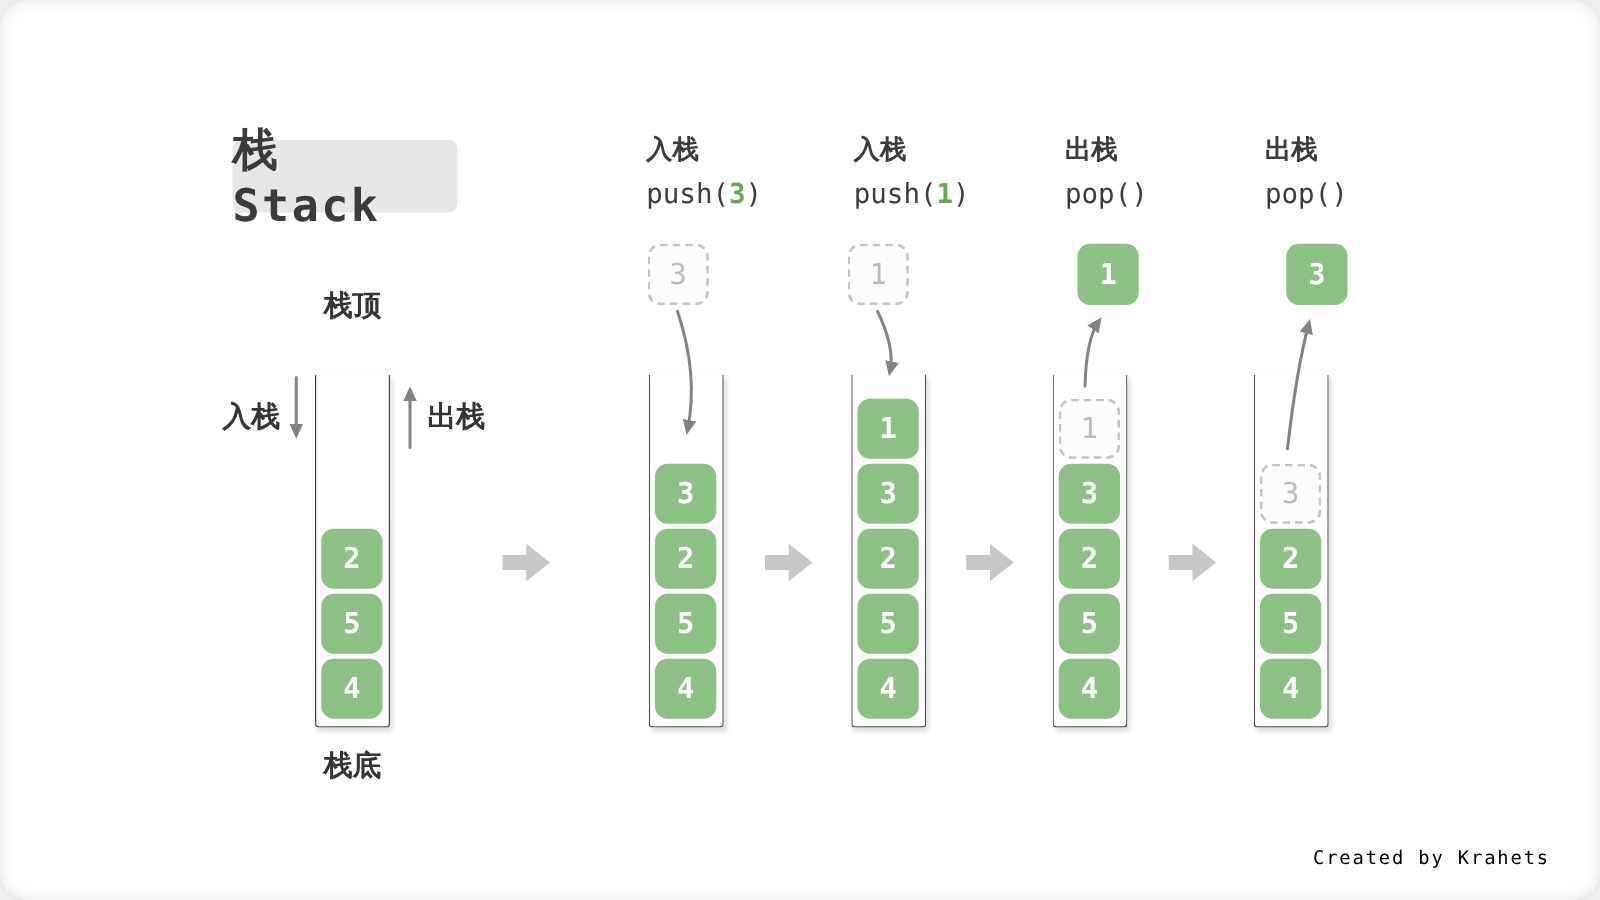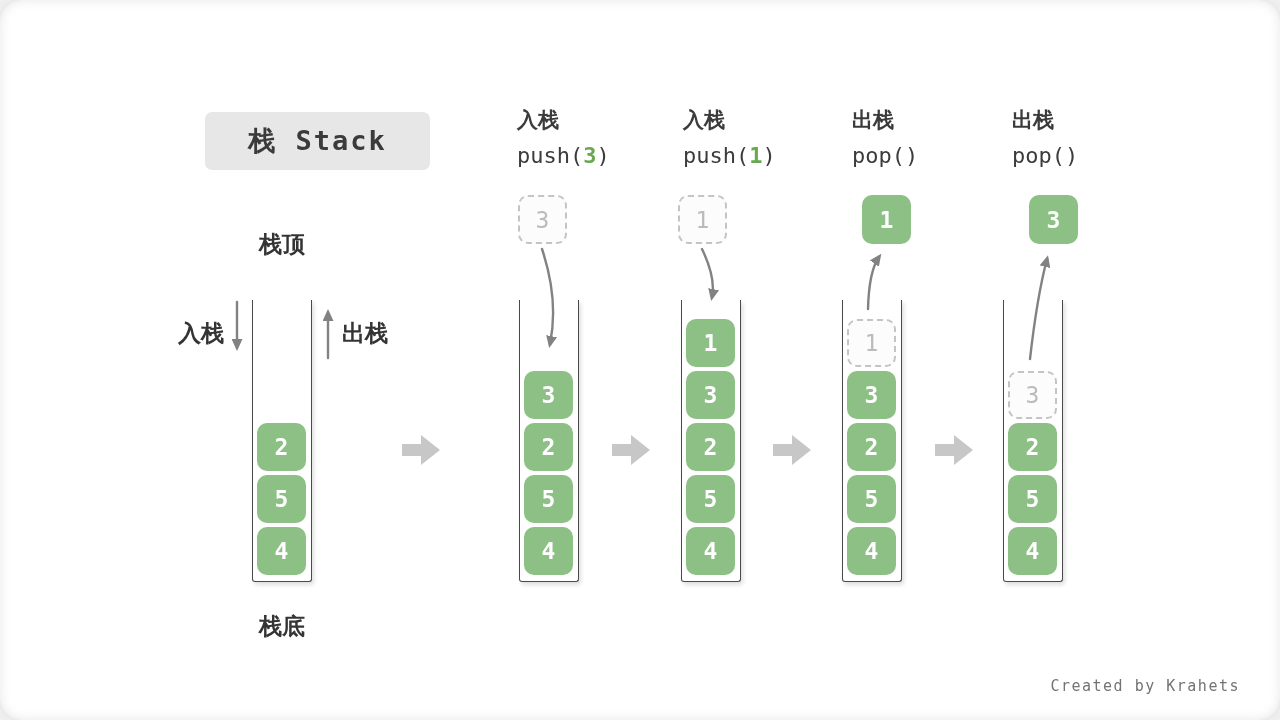--- a/index.html
+++ b/index.html
@@ -4,25 +4,25 @@
 <style>
   * { margin:0; padding:0; box-sizing:border-box; }
   html,body { width:1280px; height:720px; background:#EFEFEF; font-family:"Liberation Sans", sans-serif; }
   .card {
     position:absolute; left:0; top:0; width:1280px; height:720px;
     background:#FFFFFF; border-radius:22px;
     box-shadow:0 0 12px rgba(0,0,0,0.10) inset, 0 0 6px rgba(0,0,0,0.06);
     overflow:hidden;
   }
   .title-badge {
-    position:absolute; left:186px; top:112px; width:225px; height:58px;
+    position:absolute; left:186px; top:112px; width:180px; height:58px;
     background:#E7E7E7; border-radius:7px;
     display:flex; align-items:center; justify-content:center;
     font-family:"DejaVu Sans Mono", monospace;
-    font-size:27px; font-weight:600; color:#3B3B3B; letter-spacing:2px;margin-left:19px;
+    font-size:36px; font-weight:600; color:#3B3B3B; letter-spacing:2px;
   }
   .op-header { position:absolute; top:107px; }
   .op-name { font-size:21px; font-weight:700; color:#3B3B3B; line-height:26px; }
   .op-code {
     margin-top:9px; font-family:"DejaVu Sans Mono", monospace;
     font-size:22px; color:#3C3C3C; line-height:27px; white-space:nowrap;
   }
   .op-code .arg { color:#6AA84F; font-weight:bold; }
 
   .stack-container {
@@ -43,21 +43,21 @@
   .floating { top:195px; height:49px; }
 
   .cjk-label { position:absolute; font-size:23px; font-weight:700; color:#343434; }
   .centered { width:70px; text-align:center; }
 
   .overlay { position:absolute; left:0; top:0; pointer-events:none; }
 
   .watermark {
     position:absolute; right:40px; bottom:25px;
     font-family:"DejaVu Sans Mono", monospace; font-size:15px;
-    color:#737373; letter-spacing:1.5px;margin-left:44px;
+    color:#000000; letter-spacing:1.5px;margin-left:44px;
   }
 </style>
 </head>
 <body>
 
 <div class="card">
 
   <div class="title-badge">栈 Stack</div>
 
   <div class="op-header" style="left:517px">
@@ -76,21 +76,21 @@
     <div class="op-name">出栈</div>
     <div class="op-code"><span>pop(</span><span class="arg"></span><span>)</span></div>
   </div>
 
   <div class="cell ghost floating" style="left:518px">3</div>
   <div class="cell ghost floating" style="left:678px">1</div>
   <div class="cell solid floating" style="left:862px">1</div>
   <div class="cell solid floating" style="left:1029px">3</div>
 
   <div class="cjk-label centered" style="left:247px; top:229px">栈顶</div>
-  <div class="cjk-label centered" style="left:247px; top:611px">栈底</div>
+  <div class="cjk-label centered" style="left:247px; top:597px">栈底</div>
   <div class="cjk-label" style="left:150px; top:318px; width:74px; text-align:right">入栈</div>
   <div class="cjk-label" style="left:342px; top:318px; width:74px">出栈</div>
 
   <div class="stack-container" style="left:252px">
     <div class="cell solid in-stack" style="top:123px">2</div>
     <div class="cell solid in-stack" style="top:175px">5</div>
     <div class="cell solid in-stack" style="top:227px">4</div>
   </div>
 
   <div class="stack-container" style="left:519px">

